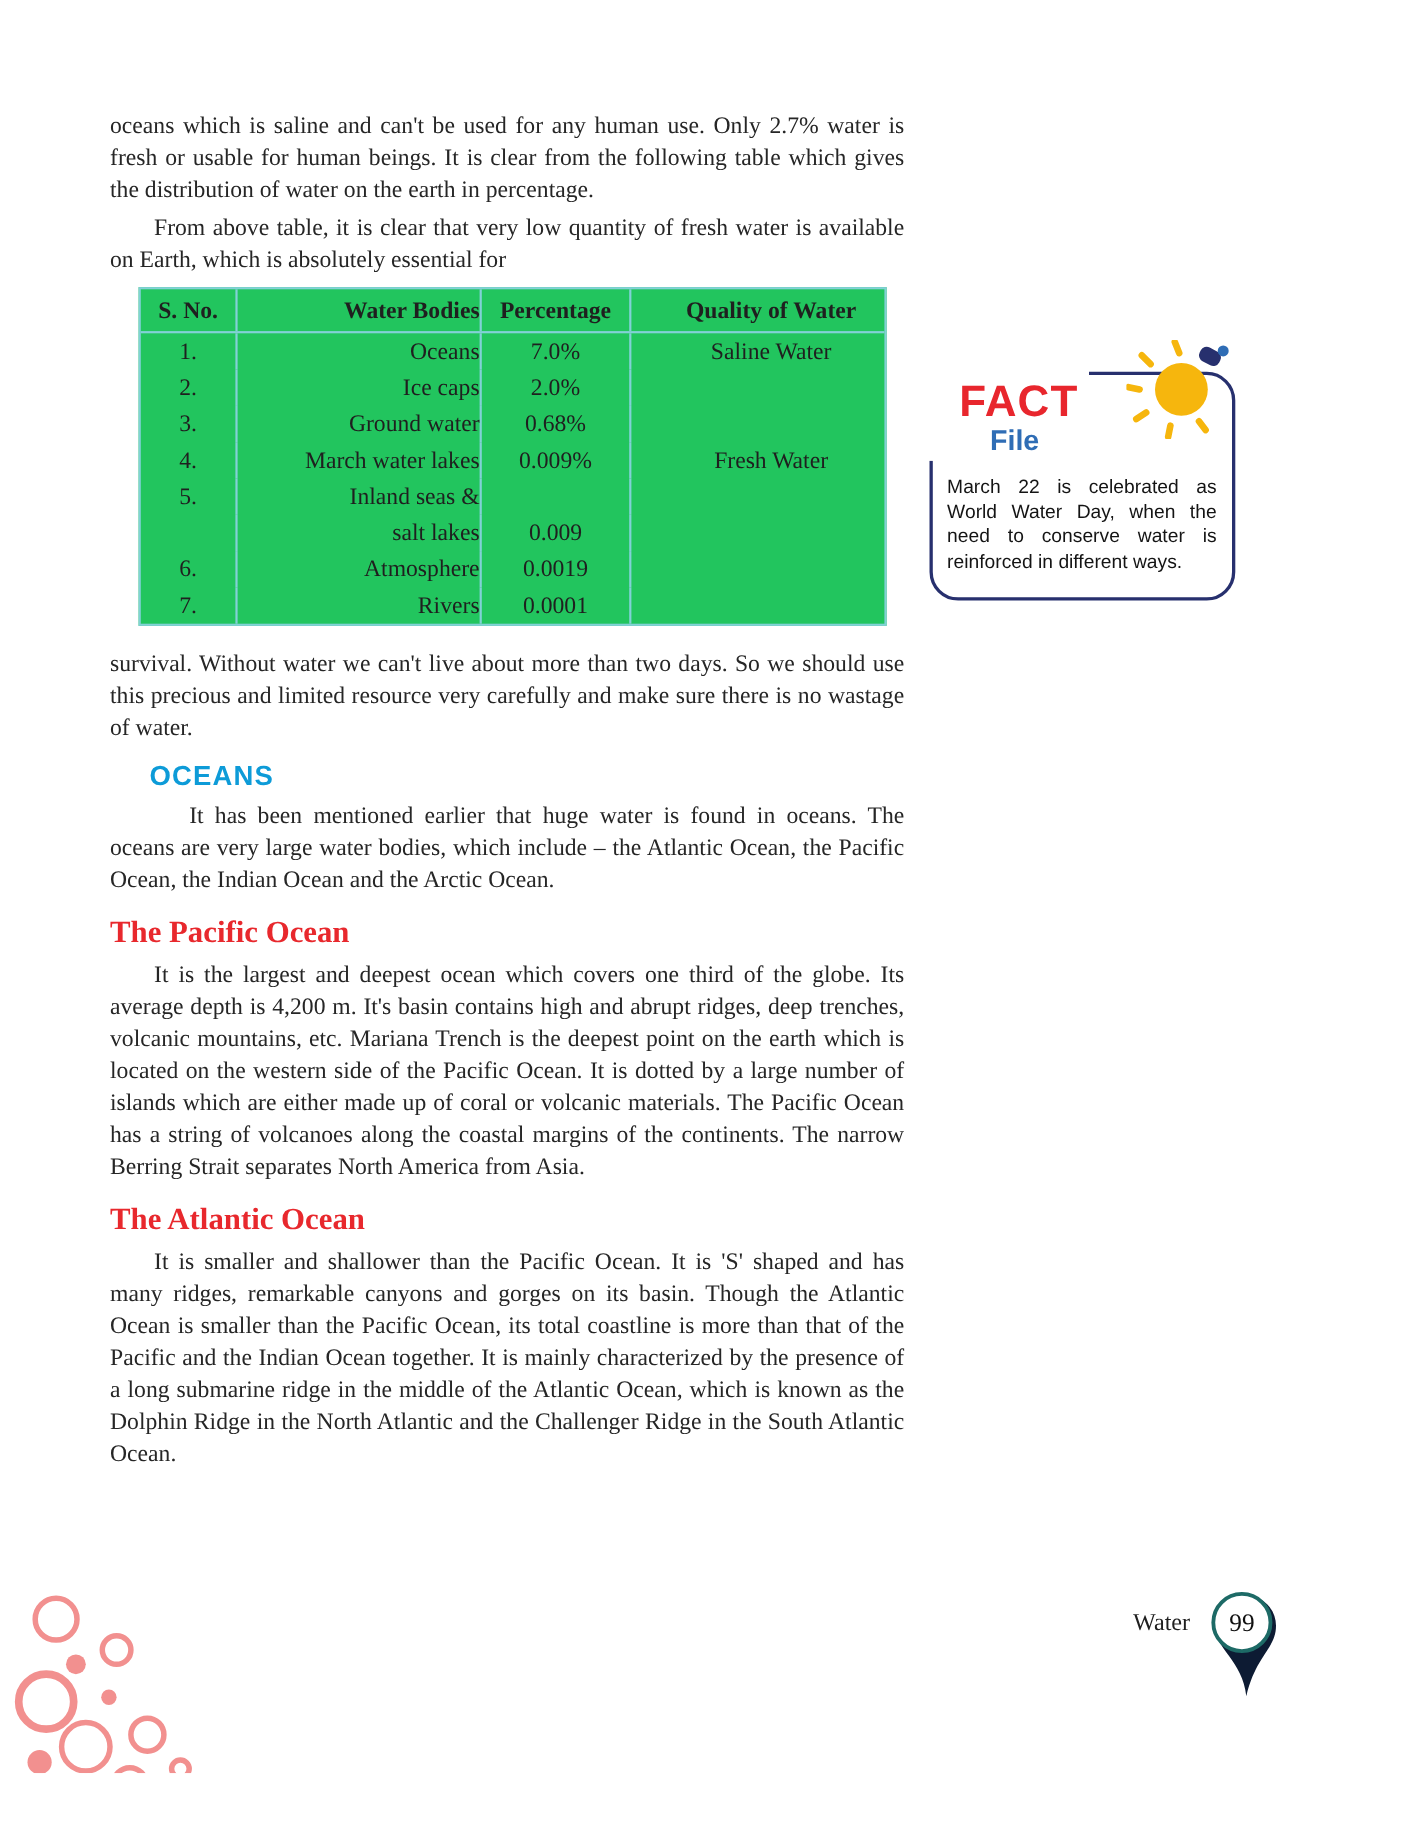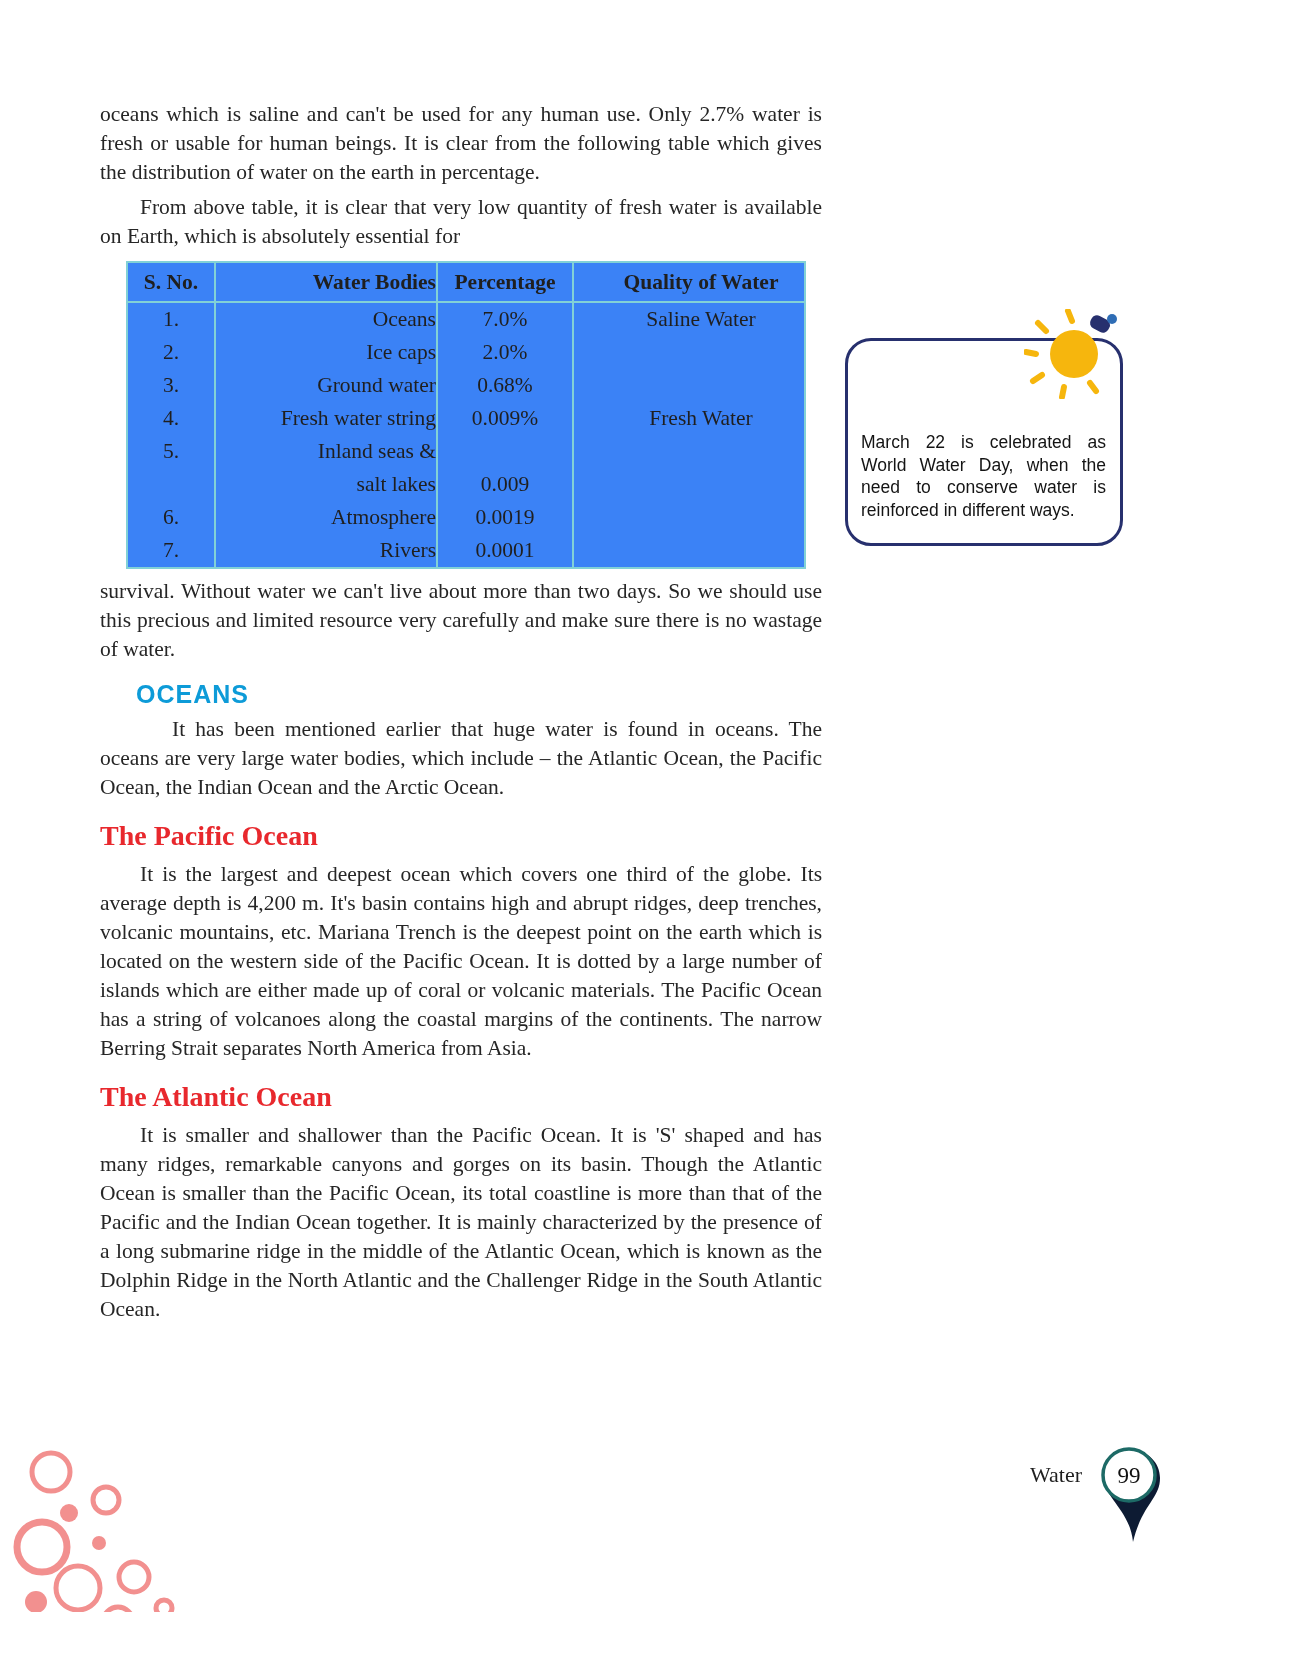--- a/index.html
+++ b/index.html
@@ -25,23 +25,23 @@
     line-height: 29px;
     text-align: justify;
     color: #262626;
   }
   .indent   { text-indent: 40px; }
   .indent-lg{ text-indent: 72px; }
   .mt-sm { margin-top: 6px; }
 
   
   .wtable {
-    margin: 10px 0 8px 26px;
+    margin: 10px 0 20px 26px;
     width: 680px;
-    background: #3b82f6;
+    background: #22c55e;
     border: 2.5px solid #82d1d6;
   }
   .thead, .trow {
     display: grid;
     grid-template-columns: 88px 222px 136px 234px;
   }
   .thead {
     border-bottom: 2.5px solid #82d1d6;
     color: #3c3a94;
     font-weight: bold;
@@ -181,21 +181,21 @@
 
           <div class="trow">
             <div class="cell c0">3.</div>
             <div class="cell c1">Ground water</div>
             <div class="cell c2">0.68%</div>
             <div class="cell c3"></div>
           </div>
 
           <div class="trow">
             <div class="cell c0">4.</div>
-            <div class="cell c1">Fresh water string</div>
+            <div class="cell c1">March water lakes</div>
             <div class="cell c2">0.009%</div>
             <div class="cell c3">Fresh Water</div>
           </div>
 
           <div class="trow">
             <div class="cell c0">5.</div>
             <div class="cell c1">Inland seas &amp;</div>
             <div class="cell c2"></div>
             <div class="cell c3"></div>
           </div>
@@ -233,20 +233,24 @@
 
     <p class="bodytext indent">It is the largest and deepest ocean which covers one third of the globe. Its average depth is 4,200 m. It's basin contains high and abrupt ridges, deep trenches, volcanic mountains, etc. Mariana Trench is the deepest point on the earth which is located on the western side of the Pacific Ocean. It is dotted by a large number of islands which are either made up of coral or volcanic materials. The Pacific Ocean has a string of volcanoes along the coastal margins of the continents. The narrow Berring Strait separates North America from Asia.</p>
 
     <h2 class="h-red">The Atlantic Ocean</h2>
 
     <p class="bodytext indent">It is smaller and shallower than the Pacific Ocean. It is 'S' shaped and has many ridges, remarkable canyons and gorges on its basin. Though the Atlantic Ocean is smaller than the Pacific Ocean, its total coastline is more than that of the Pacific and the Indian Ocean together. It is mainly characterized by the presence of a long submarine ridge in the middle of the Atlantic Ocean, which is known as the Dolphin Ridge in the North Atlantic and the Challenger Ridge in the South Atlantic Ocean.</p>
 
   </div>
 
   <div class="fact">
+    <div class="fact-title">
+      <span class="fact-word">FACT</span>
+      <span class="file-word">File</span>
+    </div>
     <div class="sun">
       <svg width="96" height="90" viewBox="0 0 96 90">
         <g stroke="#f6b60d" stroke-width="6" stroke-linecap="round">
           <line x1="48" y1="12" x2="44" y2="2"></line>
           <line x1="22" y1="22" x2="14" y2="14"></line>
           <line x1="12" y1="45" x2="2" y2="43"></line>
           <line x1="18" y1="66" x2="9" y2="72"></line>
           <line x1="40" y1="78" x2="38" y2="88"></line>
           <line x1="66" y1="74" x2="72" y2="82"></line>
         </g>

